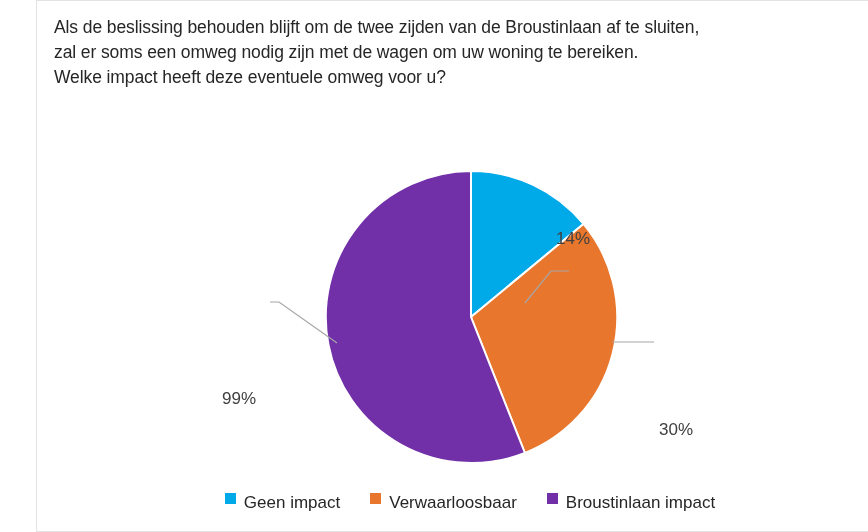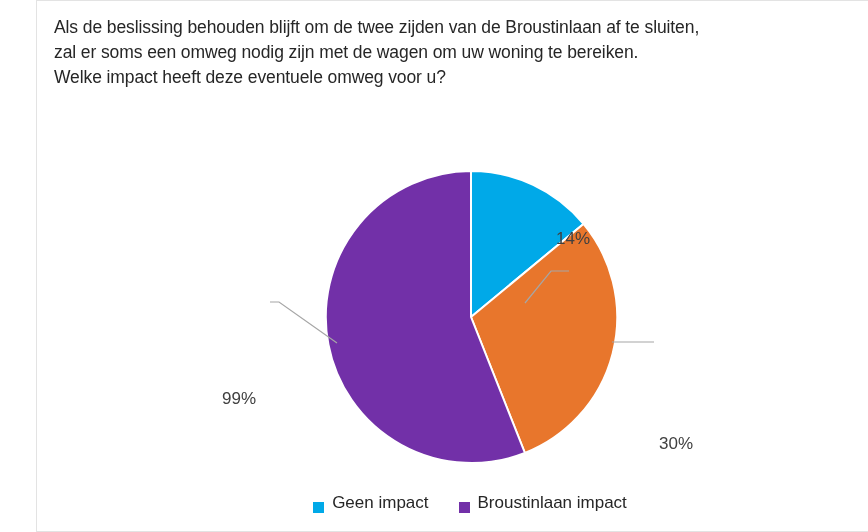--- a/index.html
+++ b/index.html
@@ -45,36 +45,36 @@
     left: 0;
     top: 0;
   }
   .data-label {
     position: absolute;
     font-size: 17px;
     color: #404040;
     white-space: nowrap;
   }
   #label-14 { left: 519px; top: 128px; }
-  #label-30 { left: 622px; top: 333px; }
+  #label-30 { left: 622px; top: 319px; }
   #label-56 { left: 185px; top: 288px; }
 
   #legend {
     position: absolute;
     left: 0;
     top: 492px;
     width: 866px;
     display: flex;
     justify-content: center;
     align-items: center;
     gap: 30px;
   }
   .legend-item {
     display: flex;
-    align-items: flex-end;
+    align-items: flex-start;
     gap: 8px;
   }
   .legend-swatch {
     width: 11px;
     height: 11px;
     display: inline-block;
     flex: 0 0 auto;
   }
   .legend-label {
     font-size: 17px;
@@ -115,20 +115,24 @@
     <div class="data-label" id="label-56">99%</div>
   </div>
 
   <div id="legend">
 
     <div class="legend-item">
       <span class="legend-swatch" style="background:#00a9e8"></span>
       <span class="legend-label">Geen impact</span>
     </div>
 
+    <div class="legend-item">
+      <span class="legend-swatch" style="background:#e8762c"></span>
+      <span class="legend-label">Verwaarloosbaar</span>
+    </div>
 
     <div class="legend-item">
       <span class="legend-swatch" style="background:#7230a8"></span>
       <span class="legend-label">Broustinlaan impact</span>
     </div>
   </div>
 
 </div>
 
 </body></html>

